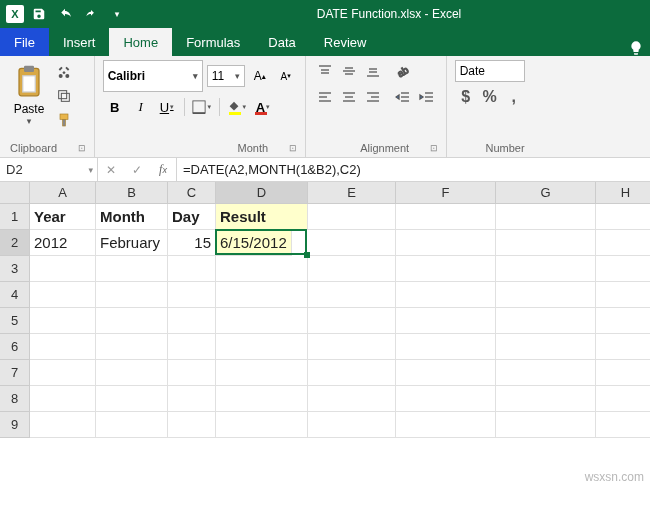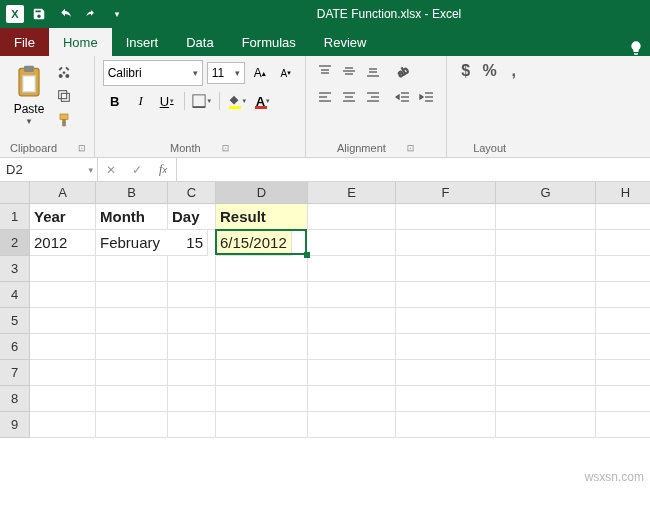--- a/index.html
+++ b/index.html
@@ -9,42 +9,42 @@
 .titlebar { height: 28px; background: #0c6b3d; display: flex; align-items: center; color: #fff; font-size: 12px; }
 .titlebar .left { display: flex; align-items: center; gap: 4px; padding-left: 6px; }
 .excel-icon { width: 18px; height: 18px; background: #fff; color: #0c6b3d; font-weight: bold; font-size: 11px; display: flex; align-items: center; justify-content: center; border-radius: 2px; }
 .qa-btn { width: 22px; height: 22px; display: flex; align-items: center; justify-content: center; cursor: pointer; }
 .qa-btn svg { fill: #fff; }
 .titlebar .title-text { flex: 1; text-align: center; }
 
 
 .ribbon-tabs { height: 28px; background: #0c6b3d; display: flex; align-items: flex-end; color: #fff; font-size: 13px; }
 .ribbon-tab { padding: 6px 14px; cursor: pointer; height: 28px; display: flex; align-items: center; }
-.ribbon-tab.file { background: #7f1d1d; }
+.ribbon-tab.file { background: #1d4ed8; }
 .ribbon-tab.active { background: #f3f3f3; color: #0c6b3d; }
 .ribbon-right { margin-left: auto; display: flex; align-items: center; padding-right: 6px; gap: 8px; }
 .ribbon-right svg { fill: #fff; }
 
 
 .ribbon { height: 102px; background: #f3f3f3; border-bottom: 1px solid #d4d4d4; display: flex; }
 .ribbon-group { border-right: 1px solid #d4d4d4; padding: 4px 8px 2px 8px; display: flex; flex-direction: column; height: 100%; }
 .ribbon-group-body { flex: 1; display: flex; align-items: flex-start; gap: 6px; }
-.ribbon-group-label { font-size: 11px; color: #666; text-align: center; padding-top: 2px; height: 16px; display: flex; justify-content: center; align-items: center; gap: 21px;}
+.ribbon-group-label { font-size: 11px; color: #666; text-align: center; padding-top: 2px; height: 16px; display: flex; justify-content: flex-end; align-items: center; gap: 21px;}
 .ribbon-group-label .launcher { font-size: 9px; color: #888; cursor: pointer; }
 
 
 .paste-big { display: flex; flex-direction: column; align-items: center; cursor: pointer; padding: 2px; }
 .paste-icon { width: 34px; height: 40px; display: flex; align-items: center; justify-content: center; }
 .paste-label { font-size: 12px; }
 .clipboard-small { display: flex; flex-direction: column; gap: 4px; padding-top: 2px; }
 .small-btn { width: 20px; height: 20px; display: flex; align-items: center; justify-content: center; cursor: pointer; }
 
 
 .font-top { display: flex; gap: 4px; align-items: center; }
-.font-name { width: 100px; height: 26px; border: 1px solid #bbb; background: #fff; font-size: 12px; padding: 0 18px 0 4px; position: relative; display: flex; align-items: center; }
+.font-name { width: 100px; height: 32px; border: 1px solid #bbb; background: #fff; font-size: 12px; padding: 0 18px 0 4px; position: relative; display: flex; align-items: center; font-weight: bold; }
 .font-size { width: 38px; height: 22px; border: 1px solid #bbb; background: #fff; font-size: 12px; padding: 0 14px 0 4px; position: relative; display: flex; align-items: center; }
 .dd-arrow::after { content: "▾"; position: absolute; right: 4px; font-size: 9px; color: #555; }
 .font-grow { width: 22px; height: 22px; display: flex; align-items: center; justify-content: center; border: 1px solid transparent; cursor: pointer; font-size: 12px;}
 .font-rows { display: flex; flex-direction: column; gap: 4px; }
 .font-bot { display: flex; gap: 2px; align-items: center; }
 .fb-btn { width: 24px; height: 22px; display: flex; align-items: center; justify-content: center; cursor: pointer; font-size: 13px; position: relative;}
 .fb-btn.dd::after { content: "▾"; font-size: 7px; margin-left: 1px; color: #555; }
 .fb-btn .under-bar { position: absolute; bottom: 3px; left: 4px; right: 8px; height: 3px; }
 
 
@@ -106,24 +106,24 @@
           <path d="M12 4V1l5 5-5 5V8c-3 0-6 1-8 4 1-5 4-8 8-8z"></path>
         </svg>
     </div>
     <div class="qa-btn" style="font-size:9px;color:#fff;">▾</div>
   </div>
   <div class="title-text">DATE Function.xlsx - Excel</div>
 </div>
 
 <div class="ribbon-tabs">
   <div class="ribbon-tab file">File</div>
+  <div class="ribbon-tab">Insert</div>
   <div class="ribbon-tab active">Home</div>
-  <div class="ribbon-tab">Insert</div>
+  <div class="ribbon-tab">Formulas</div>
   <div class="ribbon-tab">Data</div>
-  <div class="ribbon-tab">Formulas</div>
   <div class="ribbon-tab">Review</div>
   <div class="ribbon-right">
     <svg width="16" height="16" viewBox="0 0 24 24">
         <path d="M9 21c0 .5.4 1 1 1h4c.6 0 1-.5 1-1v-1H9v1zm3-19A7 7 0 0 0 5 9c0 2.4 1.2 4.5 3 5.7V17c0 .6.4 1 1 1h6c.6 0 1-.4 1-1v-2.3c1.8-1.3 3-3.4 3-5.7a7 7 0 0 0-7-7z"></path>
       </svg>
   </div>
 </div>
 
 <div class="ribbon">
 
@@ -282,40 +282,42 @@
     </div>
     <div class="ribbon-group-label">
         <span>Alignment</span>
         <span class="launcher">⊡</span>
       </div>
   </div>
 
   <div class="ribbon-group" style="border-right:none;">
     <div class="ribbon-group-body">
       <div class="num-rows">
+        <div class="num-fmt">Date</div>
         <div class="align-row">
           <div class="al-btn dd" style="font-weight:bold;color:#555;">$</div>
           <div class="al-btn" style="font-weight:bold;color:#555;">%</div>
           <div class="al-btn" style="font-weight:bold;color:#555;">,</div>
         </div>
       </div>
     </div>
     <div class="ribbon-group-label">
-        <span>Layout</span>
+        <span>Number</span>
       </div>
   </div>
 </div>
 
 <div class="formula-row">
   <div class="name-box">D2</div>
   <div class="fb-icons">
     <div class="fb-icon">✕</div>
     <div class="fb-icon">✓</div>
     <div class="fb-icon fx">f<span style="font-size:9px;">x</span></div>
   </div>
+  <div class="formula-input">=DATE(A2,MONTH(1&amp;B2),C2)</div>
 </div>
 
 <div class="grid-area" id="grid">
     <div class="corner"></div>
     <div class="col-headers">
       <div class="ch" style="width:66px">A</div>
       <div class="ch" style="width:72px">B</div>
       <div class="ch" style="width:48px">C</div>
       <div class="ch sel" style="width:92px">D</div>
       <div class="ch" style="width:88px">E</div>
@@ -338,21 +340,21 @@
       <div class="cell bold" style="left:0px;top:0px;width:66px;height:26px">Year</div>
       <div class="cell bold" style="left:66px;top:0px;width:72px;height:26px">Month</div>
       <div class="cell bold" style="left:138px;top:0px;width:48px;height:26px">Day</div>
       <div class="cell bold hl" style="left:186px;top:0px;width:92px;height:26px">Result</div>
       <div class="cell" style="left:278px;top:0px;width:88px;height:26px"></div>
       <div class="cell" style="left:366px;top:0px;width:100px;height:26px"></div>
       <div class="cell" style="left:466px;top:0px;width:100px;height:26px"></div>
       <div class="cell" style="left:566px;top:0px;width:60px;height:26px"></div>
       <div class="cell" style="left:0px;top:26px;width:66px;height:26px">2012</div>
       <div class="cell" style="left:66px;top:26px;width:72px;height:26px">February</div>
-      <div class="cell right" style="left:130px;top:26px;width:48px;height:26px">15</div>
+      <div class="cell right" style="left:138px;top:26px;width:48px;height:26px">15</div>
       <div class="cell hl" style="left:186px;top:26px;width:76px;height:26px">6/15/2012</div>
       <div class="cell" style="left:278px;top:26px;width:88px;height:26px"></div>
       <div class="cell" style="left:366px;top:26px;width:100px;height:26px"></div>
       <div class="cell" style="left:466px;top:26px;width:100px;height:26px"></div>
       <div class="cell" style="left:566px;top:26px;width:60px;height:26px"></div>
       <div class="cell" style="left:0px;top:52px;width:66px;height:26px"></div>
       <div class="cell" style="left:66px;top:52px;width:72px;height:26px"></div>
       <div class="cell" style="left:138px;top:52px;width:48px;height:26px"></div>
       <div class="cell" style="left:186px;top:52px;width:92px;height:26px"></div>
       <div class="cell" style="left:278px;top:52px;width:88px;height:26px"></div>

